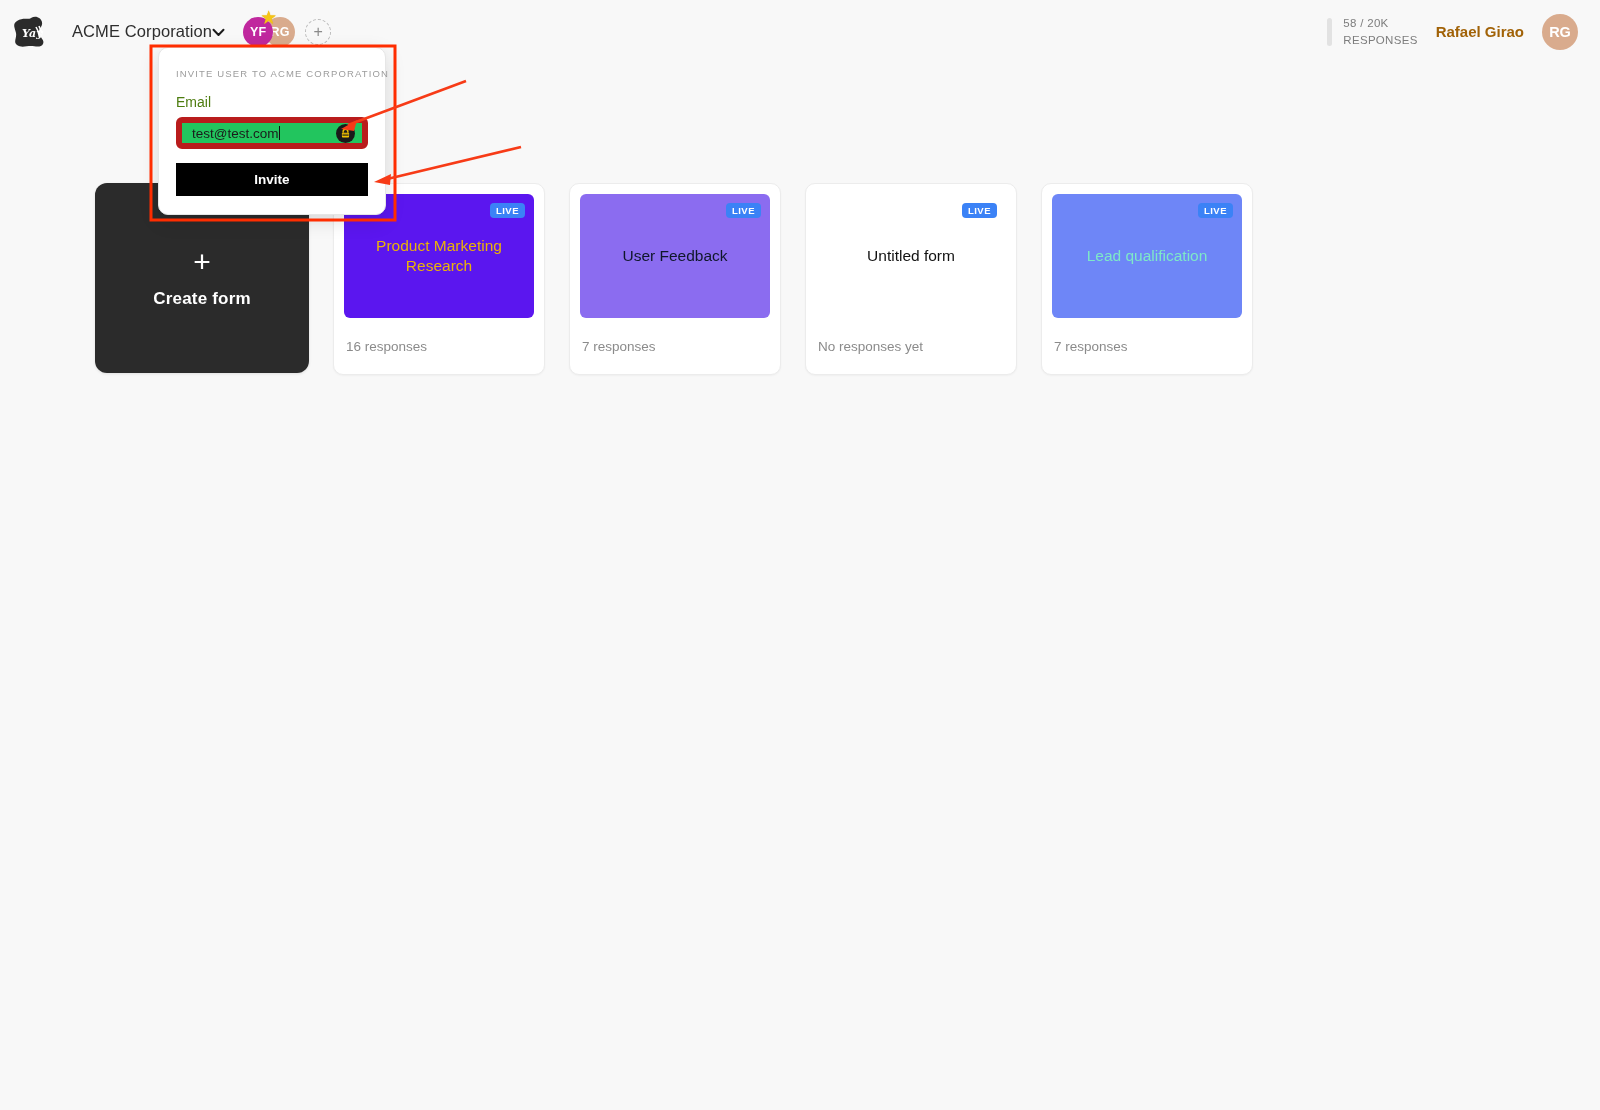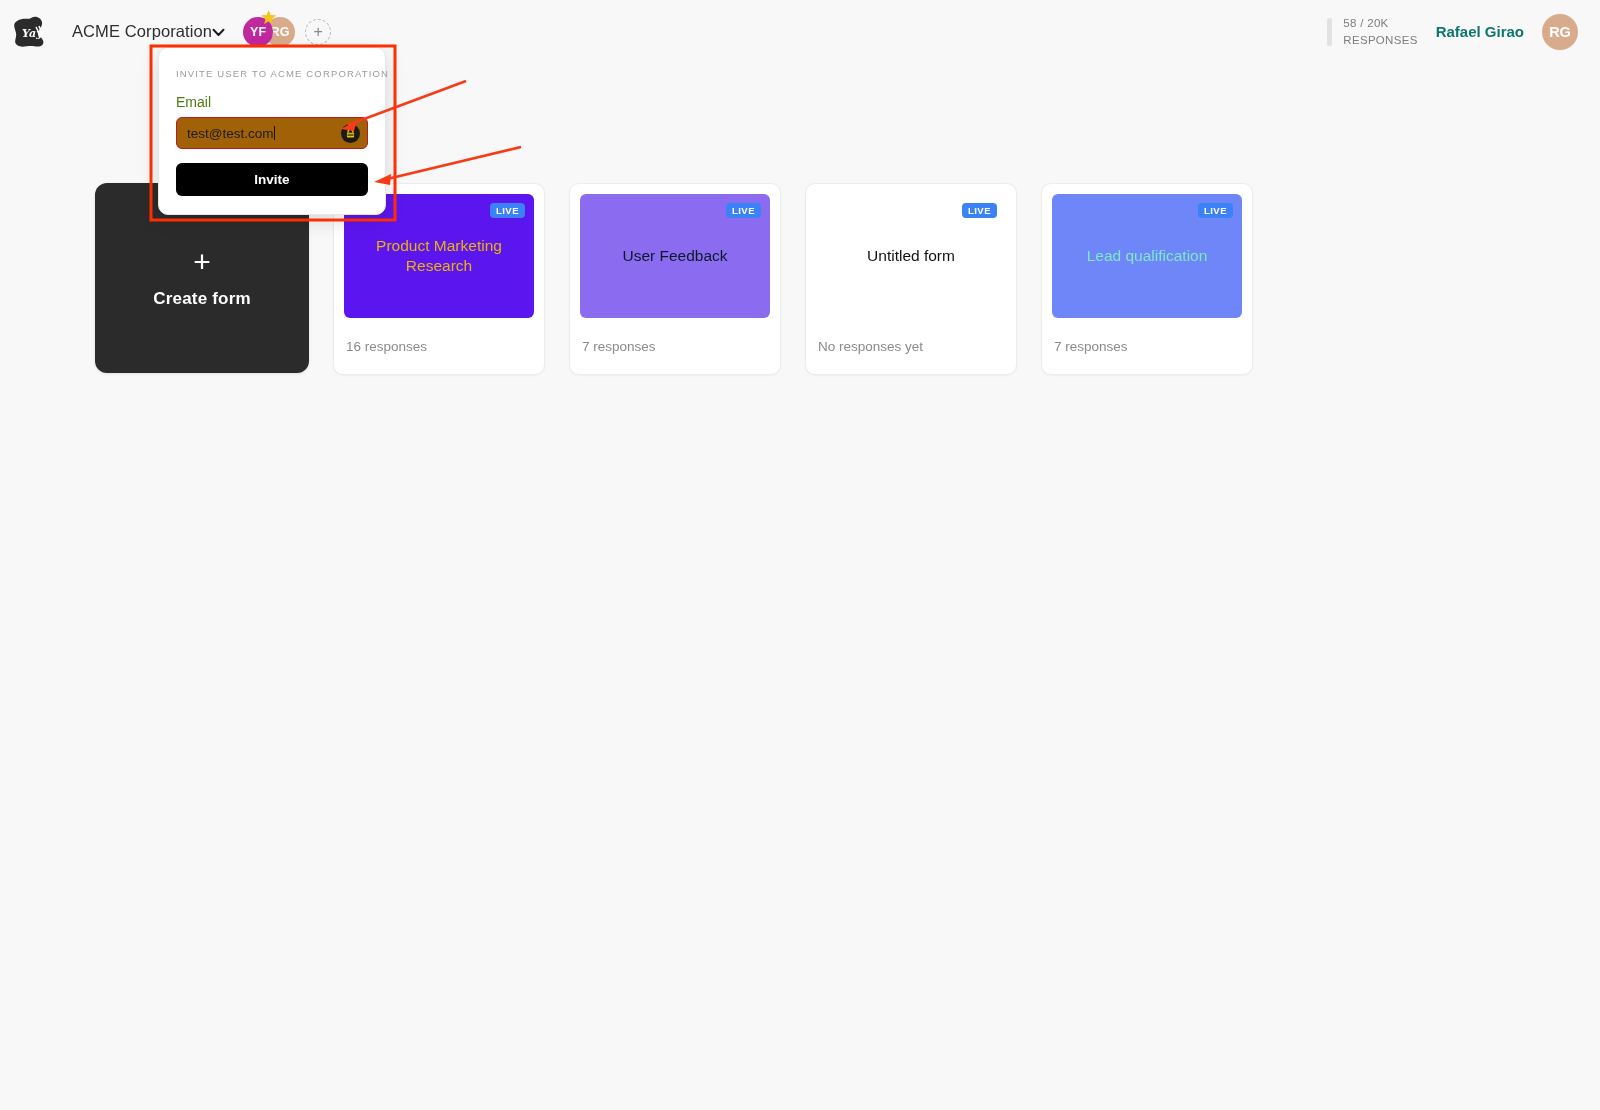--- a/index.html
+++ b/index.html
@@ -44,21 +44,21 @@
     color: #8a8a8a; font-size: 16px; line-height: 1; cursor: pointer;
   }
 
   .topright {
     position: absolute; right: 22px; top: 0; height: 63px;
     display: flex; align-items: center; gap: 18px;
   }
   .quota { display: flex; align-items: center; gap: 11px; }
   .quota-bar { width: 5px; height: 28px; border-radius: 3px; background: #e2e2e2; }
   .quota-txt { font-size: 11.5px; color: #7d7d7d; line-height: 1.45; letter-spacing: .3px; }
-  .user-name { font-size: 15px; font-weight: 700; color: #0f766e; }
+  .user-name { font-size: 15px; font-weight: 700; color: #a16207; }
   .user-av {
     width: 36px; height: 36px; border-radius: 50%; background: #d9ab8d;
     color: #fff; font-size: 14.5px; font-weight: 700;
     display: flex; align-items: center; justify-content: center;
   }
 
   
   .grid { position: absolute; left: 95px; top: 183px; display: flex; gap: 24px; }
 
   .create-card {
@@ -97,38 +97,38 @@
     box-shadow: 0 6px 20px rgba(0,0,0,.13);
     padding: 20px 17px 0 17px; z-index: 40;
   }
   .pop-head {
     font-size: 9.5px; color: #9c9c9c; letter-spacing: 1.15px;
     text-transform: uppercase; white-space: nowrap;
   }
   .pop-label { margin-top: 15px; font-size: 14px; color: #4d7c0f; }
   .email-wrap {
     margin-top: 7px; position: relative; height: 32px;
-    border: 1px solid #b91c1c; border-radius: 6px; background: #a16207;
+    border: 6px solid #b91c1c; border-radius: 6px; background: #22c55e;
     display: flex; align-items: center;
   }
   .email-val {
     flex: 1; padding-left: 10px; font-size: 13.5px; color: #1b1b1b;
     white-space: nowrap; overflow: hidden;
   }
   .caret {
     display: inline-block; width: 1px; height: 14px; background: #111;
     vertical-align: -2px; margin-left: 1px;
   }
   .lock-icon {
     width: 19px; height: 19px; border-radius: 50%; background: #1a1a1a;
     margin-right: 7px; display: flex; align-items: center; justify-content: center;
     flex: 0 0 auto; cursor: pointer;
   }
   .invite-btn {
-    margin-top: 14px; width: 100%; height: 33px; border: none; border-radius: 6px;
+    margin-top: 14px; width: 100%; height: 33px; border: none; border-radius: 0;
     background: #000; color: #fff; font-size: 13.5px; font-weight: 700;
     font-family: "Liberation Sans", sans-serif; cursor: pointer;
     display: flex; align-items: center; justify-content: center;
   }
 
   
   .anno { position: absolute; left: 0; top: 0; width: 1600px; height: 1110px;
           pointer-events: none; z-index: 60; }
 </style>
 </head>

